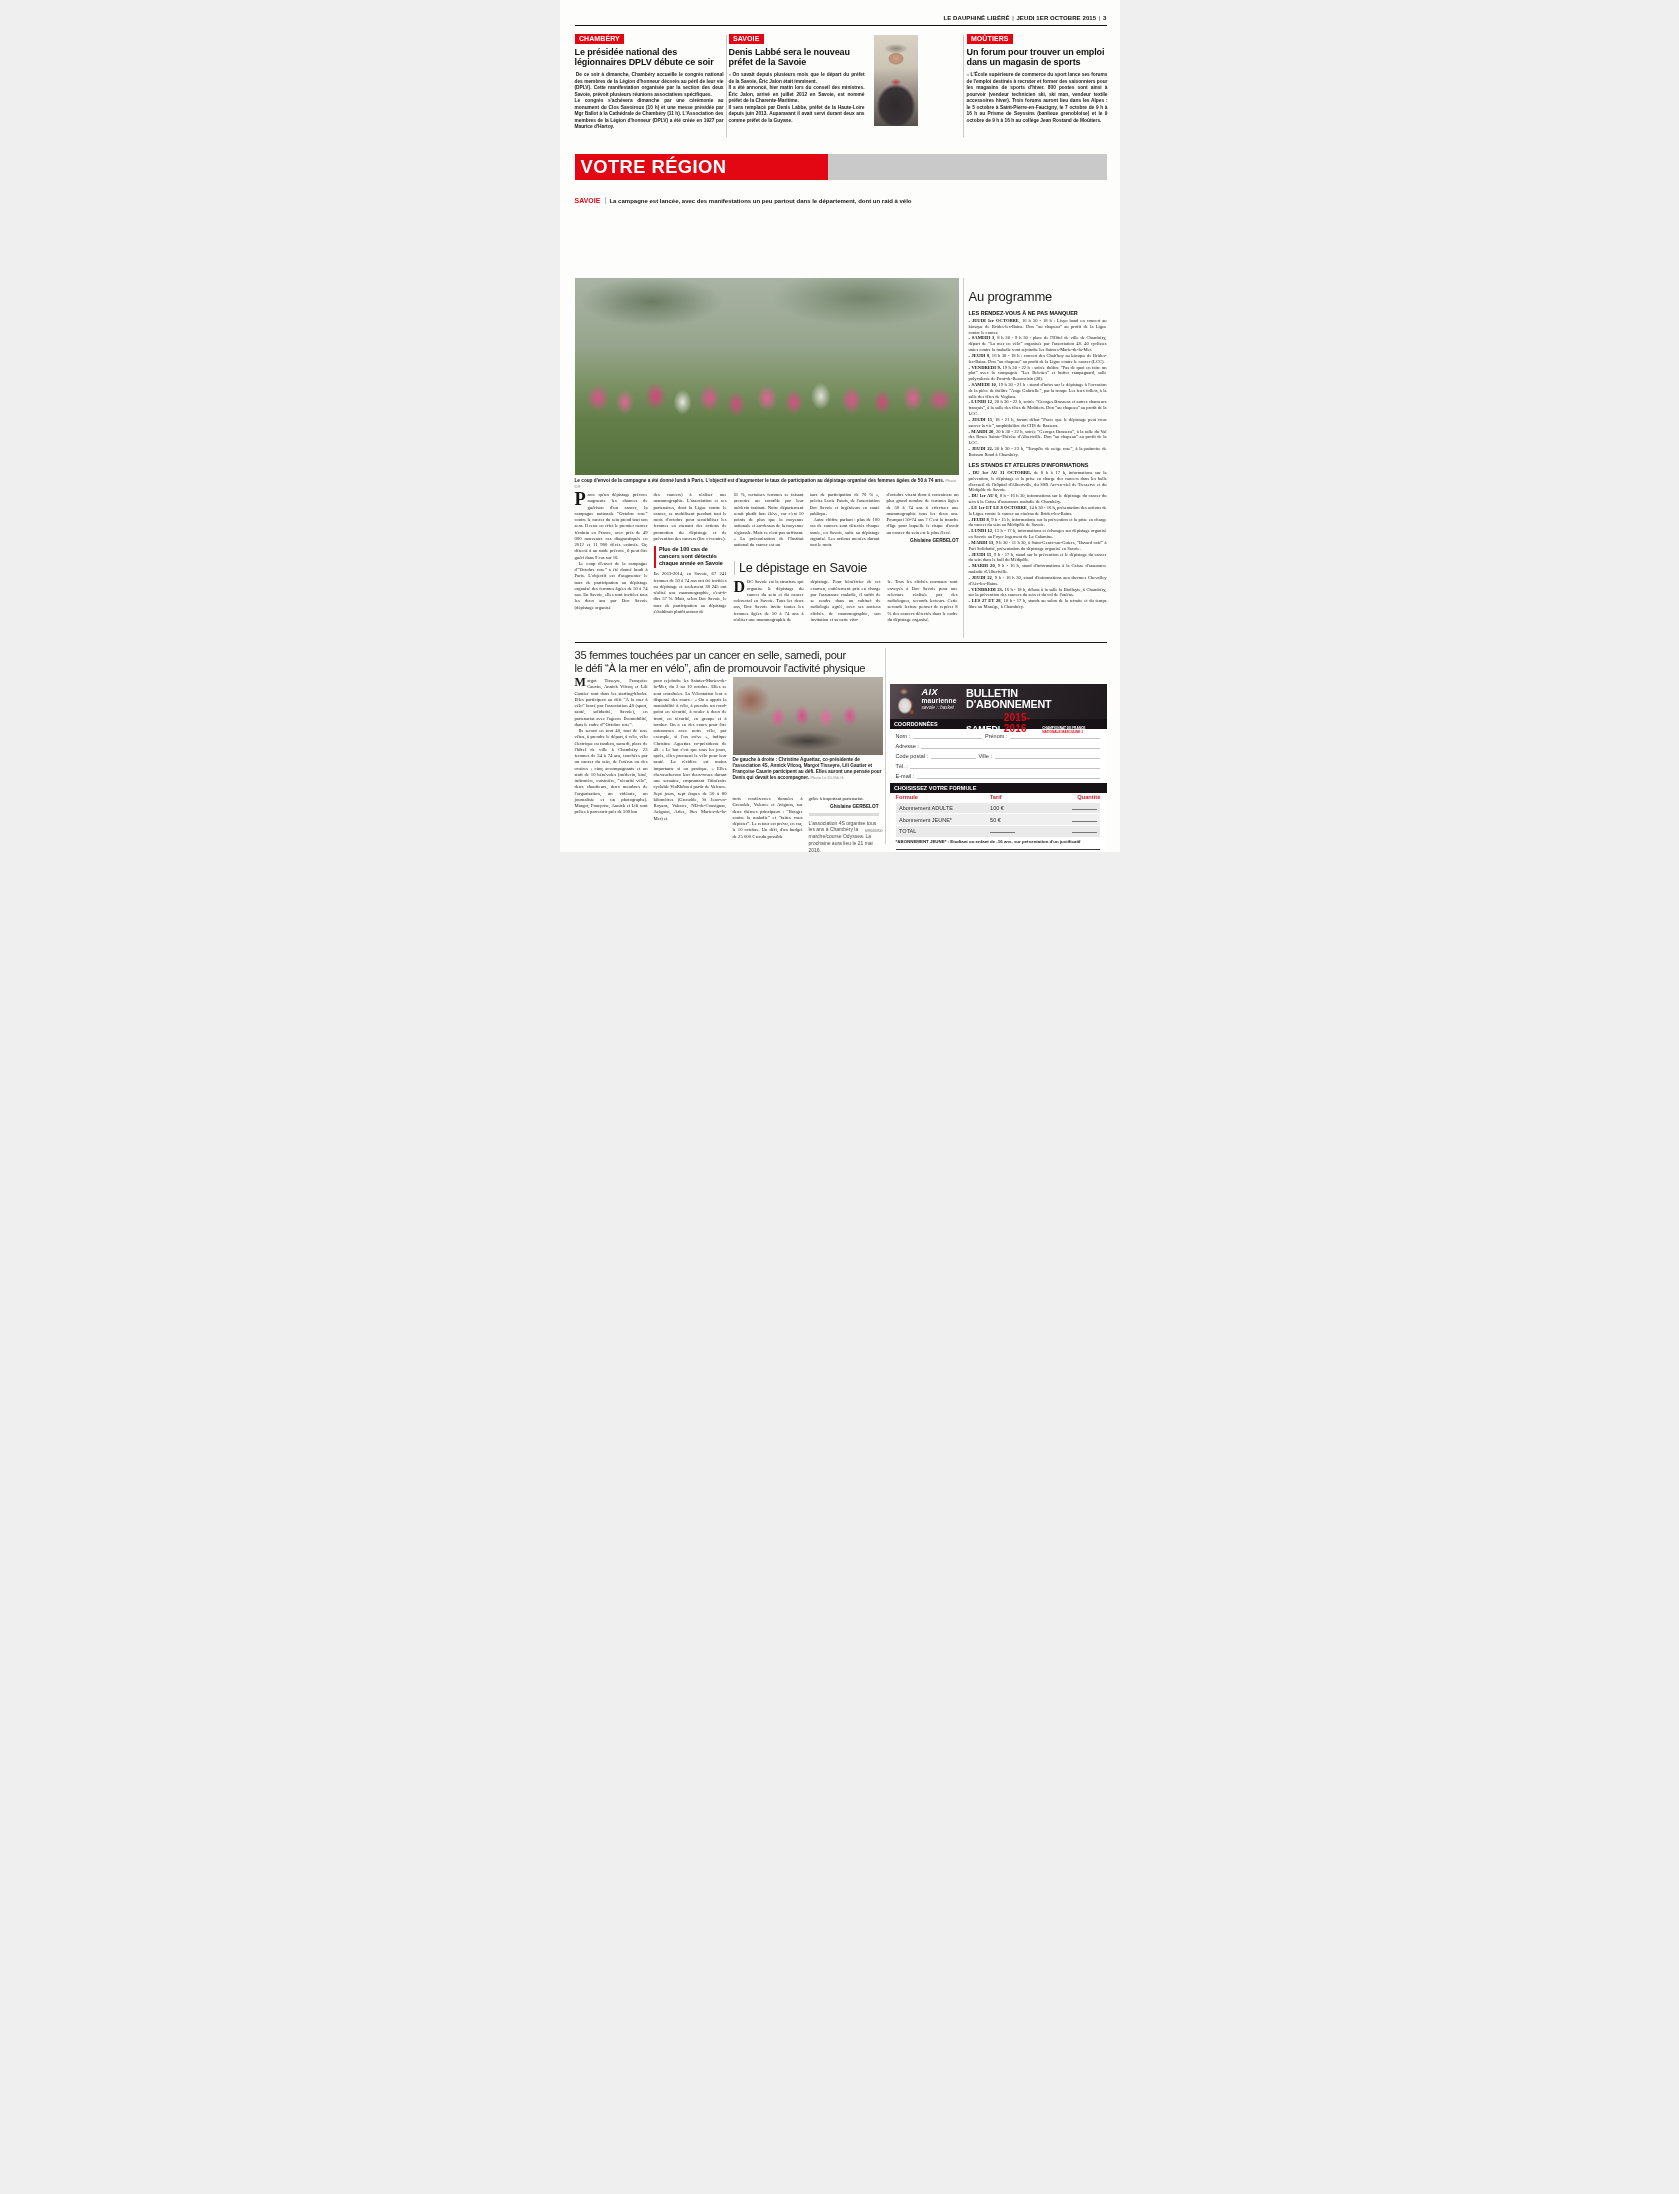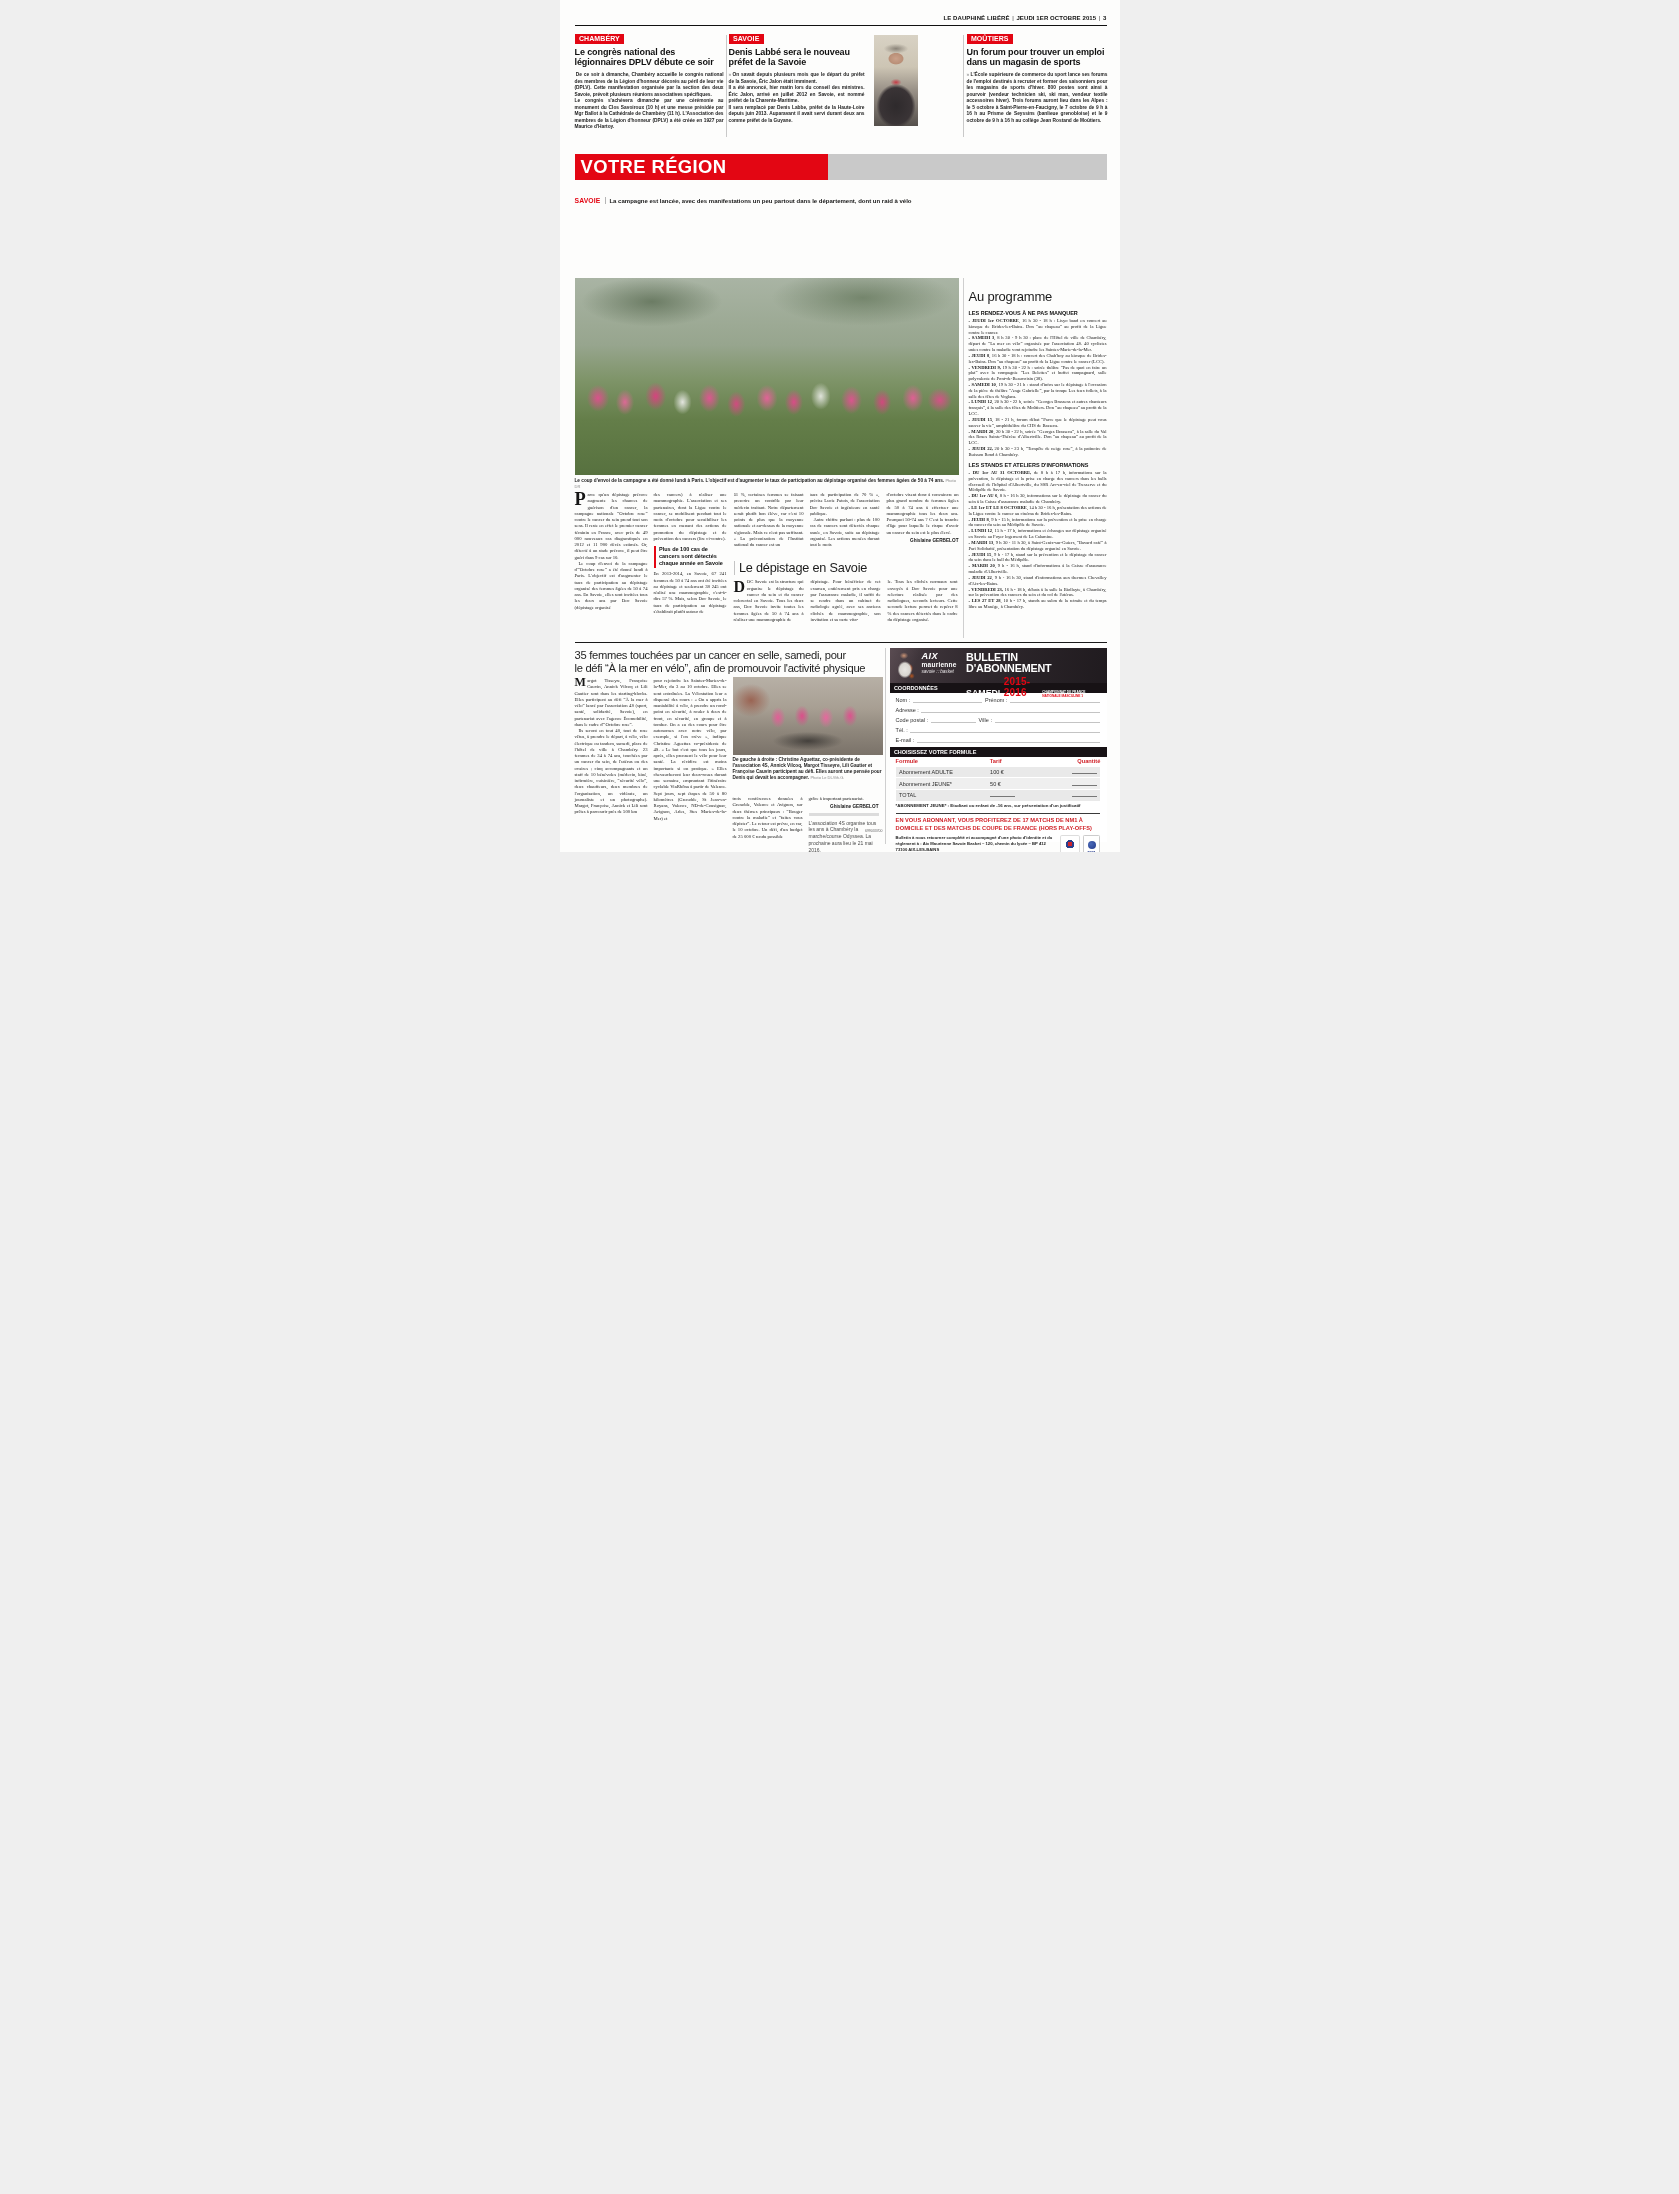--- a/index.html
+++ b/index.html
@@ -121,21 +121,21 @@
   .bcaption { position:absolute; left:173px; top:757px; width:150px; }
   .minicol { position:absolute; top:796px; }
   .grayrule { height:3.1px; background:#dcdcdc; margin:3.1px 0 3.1px; }
   .infobox { font-family:"Liberation Sans", sans-serif; font-size:5px; line-height:1.36;
              color:#4a4a4a; text-align:left; }
   .bot-vline { position:absolute; left:325px; top:648px; height:196px; width:0.4px; background:#cfcfcf; }
   .ad-ref { position:absolute; left:297px; top:829px; width:26px; font-size:3.5px; color:#666;
             text-align:right; }
 
   
-  .ad { position:absolute; left:330px; top:648px; width:217px; height:194px; background:#fff; }
+  .ad { position:absolute; left:330px; top:684px; width:217px; height:194px; background:#fff; }
   .ad-banner { position:relative; height:35px; display:flex;
                background:linear-gradient(100deg,#453a40 0%, #2e272c 45%, #201b1f 100%); }
   .ad-player { position:absolute; left:0; top:0; width:31px; height:35px;
     background:
       radial-gradient(ellipse 6.1px 4.8px at 45% 22%, #c89274 0%, rgba(0,0,0,0) 70%),
       radial-gradient(ellipse 9.7px 11.4px at 48% 62%, #e8e6e2 0%, #d8d5d0 55%, rgba(0,0,0,0) 75%),
       radial-gradient(ellipse 4.4px 6.1px at 64% 58%, #e2662a 0%, rgba(0,0,0,0) 75%),
       radial-gradient(ellipse 4px 4px at 70% 80%, #b4551f 0%, rgba(0,0,0,0) 75%),
       linear-gradient(115deg,#5a4c52 0%, rgba(0,0,0,0) 70%); }
   .ad-logo { width:74px; padding:4.4px 0 0 32px; color:#fff; line-height:1; }
@@ -181,21 +181,21 @@
 
 <div class="page">
 
   <div class="masthead">
     <span>LE DAUPHINÉ LIBÉRÉ</span><span class="sep">|</span><span>JEUDI 1ER OCTOBRE 2015</span><span class="sep">|</span><b>3</b>
   </div>
   <div class="head-rule"></div>
 
   <div class="top-art" style="left:15px; width:149px;">
     <span class="tag">CHAMBÉRY</span>
-    <div class="top-title">Le congrès national des légionnaires DPLV débute ce soir</div>
+    <div class="top-title">Le présidée national des légionnaires DPLV débute ce soir</div>
     <div class="top-body">
       <p><span class="glyph"></span><span>De ce soir à dimanche, Chambéry accueille le congrès national des membres de la Légion d'honneur décorés au péril de leur vie (DPLV). Cette manifestation organisée par la section des deux Savoie, prévoit plusieurs réunions associatives spécifiques.</span></p>
       <div>
           <p>Le congrès s'achèvera dimanche par une cérémonie au monument du Clos Savoiroux (10 h) et une messe présidée par Mgr Ballot à la Cathédrale de Chambéry (11 h). L'Association des membres de la Légion d'honneur (DPLV) a été créée en 1927 par Maurice d'Hartoy.</p>
         </div>
     </div>
   </div>
   <div class="vline" style="left:166px; top:35px; height:102px;"></div>
 
   <div class="top-art" style="left:169px; width:136px;">

